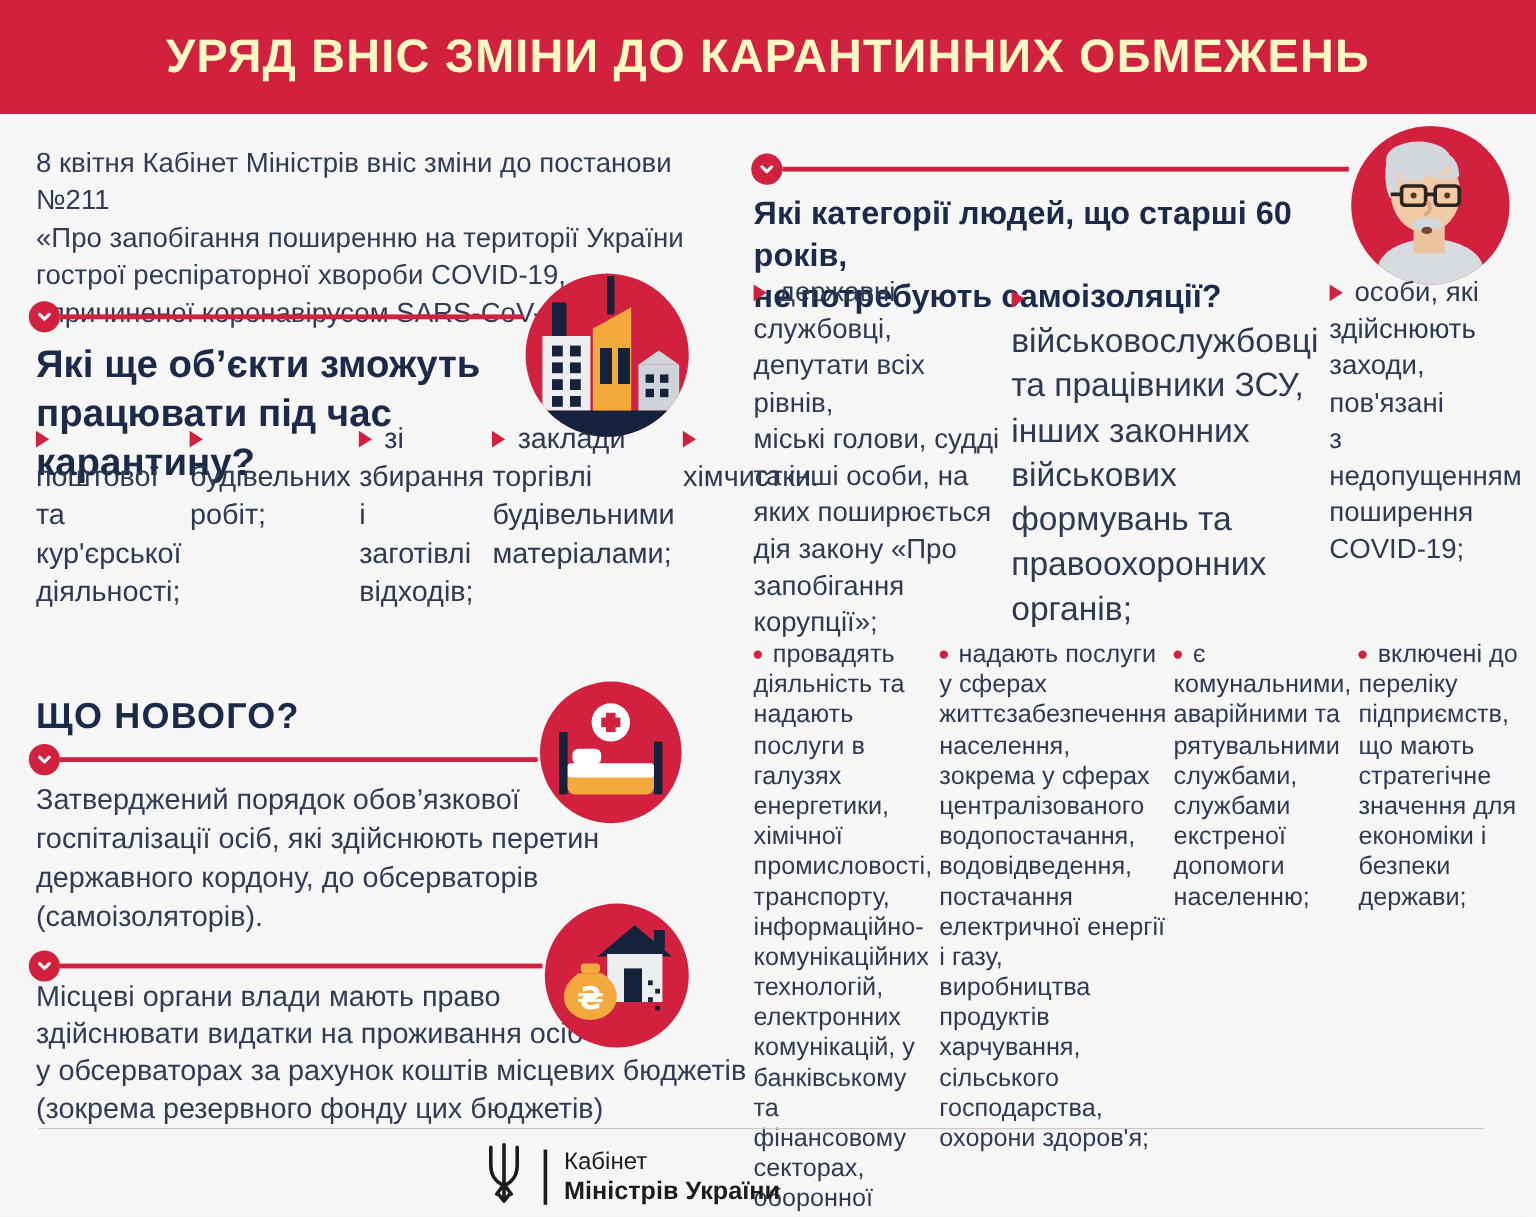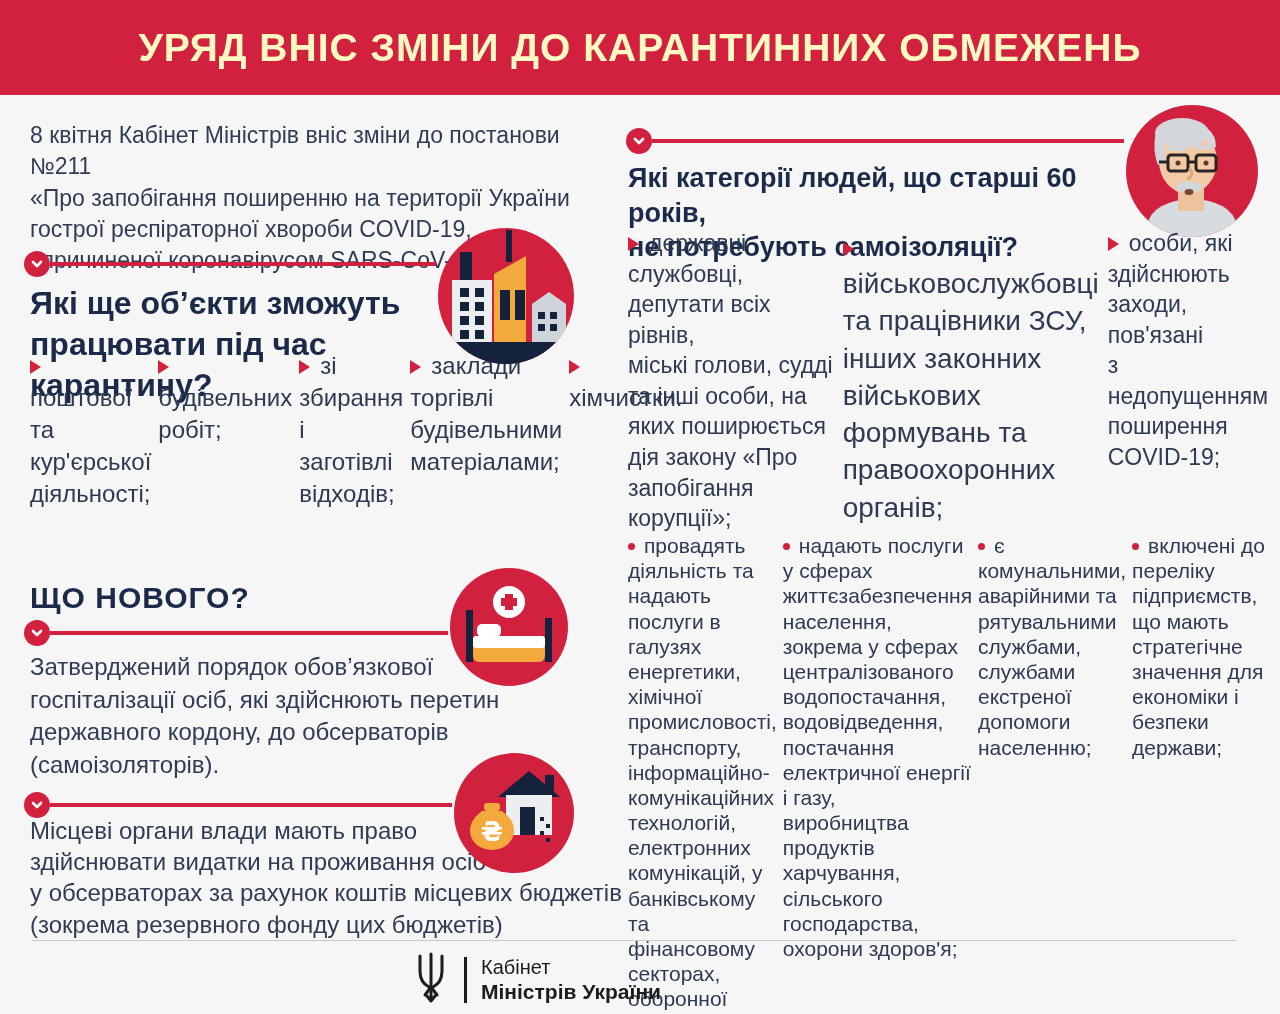--- a/index.html
+++ b/index.html
@@ -52,21 +52,21 @@
     display:inline-block;width:7px;height:7px;border-radius:50%;
     background:var(--accent,#d2213f);margin-right:9px;
     transform:translateY(-3px);
   }
   
   .icon-circle{position:absolute;}
   
   .divider{position:absolute;left:32px;top:940px;width:1204px;height:1px;background:#c9c9c9;}
   .footer{
     position:absolute;left:0;top:952px;width:1051px;
-    display:flex;align-items:center;justify-content:center;gap:14px;padding-left:11px;
+    display:flex;align-items:center;justify-content:center;gap:14px;
   }
   .footer-bar{width:3px;height:46px;background:#1c1c1c;}
   .footer-text{color:#1c1c1c;font-size:20px;line-height:1.2;}
   .footer-text .l2{font-weight:bold;font-size:21px;}
   
   .abs{position:absolute;}
 </style>
 </head>
 <body>
 

